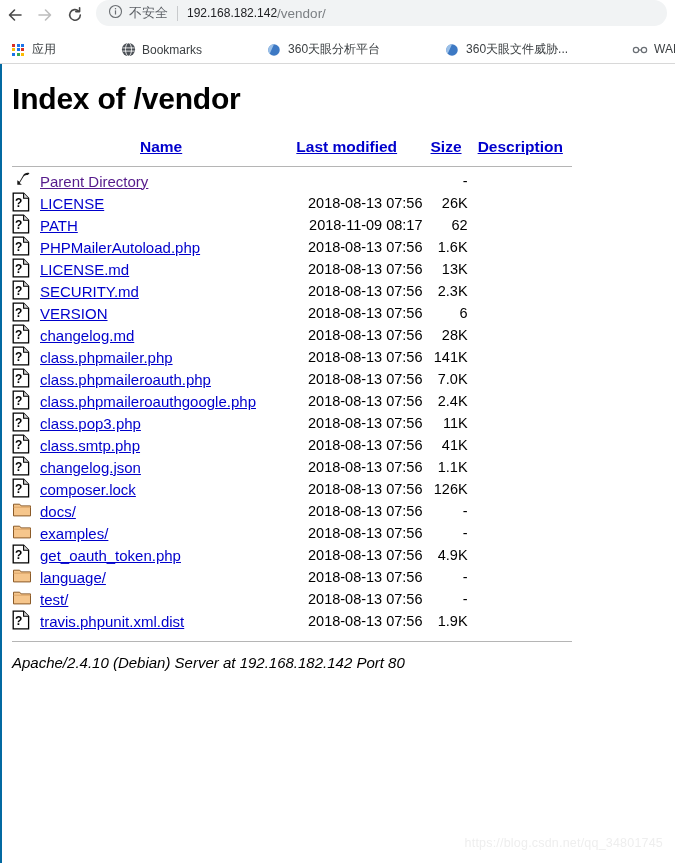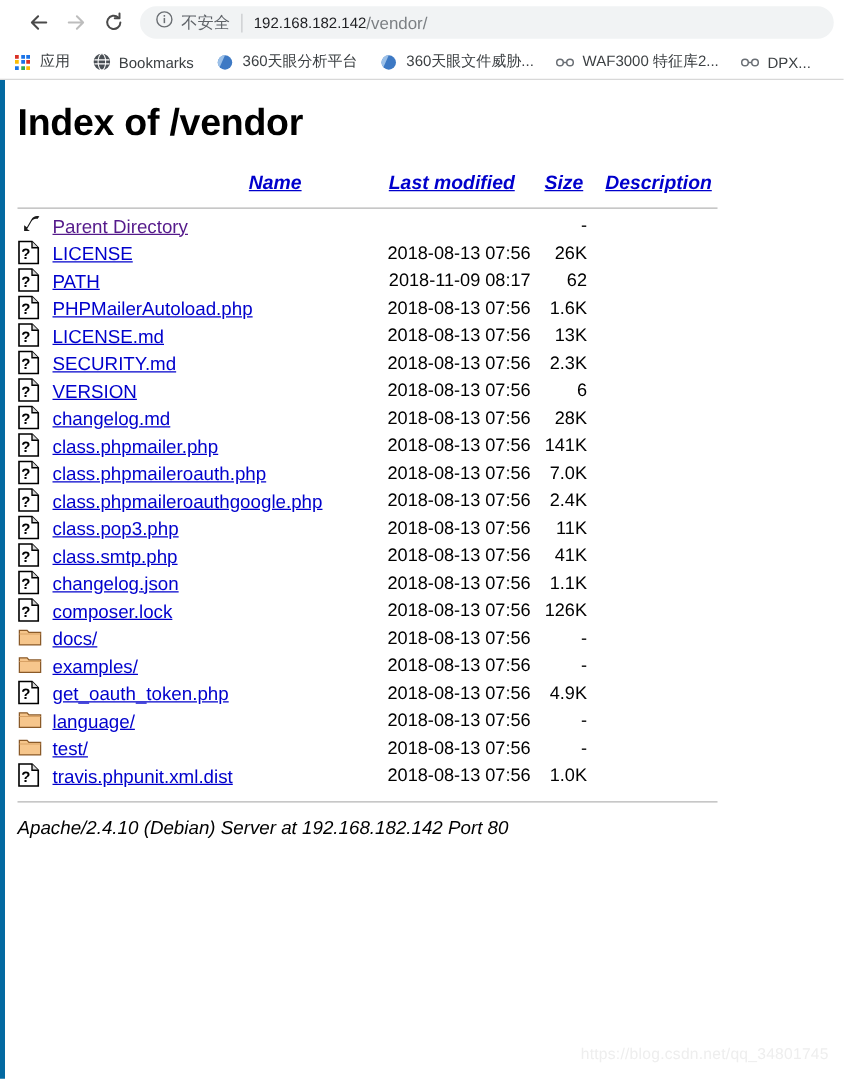--- a/index.html
+++ b/index.html
@@ -18,22 +18,22 @@
   
   #browser-chrome {
     width: 675px;
     background: #ffffff;
     border-bottom: 1px solid #d8d8d8;
     box-sizing: border-box;
   }
   #toolbar-row {
     height: 36px;
     display: flex;
-    align-items: center;
-    padding-left: 16px;
+    align-items: flex-start;
+    padding-left: 0;
     box-sizing: border-box;
   }
   .nav-btn {
     width: 30px;
     height: 30px;
     display: flex;
     align-items: center;
     justify-content: center;
     border: none;
     background: transparent;
@@ -85,20 +85,21 @@
 
   
   #bookmarks-row {
     height: 27px;
     display: flex;
     align-items: center;
     padding-left: 10px;
     box-sizing: border-box;
     overflow: hidden;
     white-space: nowrap;
+    gap: 47px;
   }
   .bm {
     display: flex;
     align-items: center;
     margin-right: 17px;
     flex: 0 0 auto;
     height: 22px;
   }
   .bm-label {
     font-size: 12px;
@@ -137,21 +138,21 @@
   .apps-grid i:nth-child(8){background:#34a853;}
   .apps-grid i:nth-child(9){background:#fbbc04;}
 
   
   #page {
     position: relative;
     width: 675px;
     height: 800px;
     background: #ffffff;
     box-sizing: border-box;
-    border-left: 4px solid #0369a1;
+    border-left: 2px solid #0369a1;
     overflow: hidden;
   }
   #page-title {
     font-family: "Liberation Sans", sans-serif;
     font-size: 30px;
     font-weight: bold;
     color: #000000;
     margin: 0;
     padding: 18px 0 0 10px;
     letter-spacing: -0.2px;
@@ -161,24 +162,23 @@
     margin-top: 22px;
     padding-left: 10px;
   }
   table#dir-table {
     border-collapse: collapse;
     font-family: "Liberation Sans", sans-serif;
     font-size: 15px;
   }
   table#dir-table th {
     font-weight: bold;
-    text-align: center;
+    text-align: left;
     padding: 0;
     white-space: nowrap;
-    font-style: italic;
   }
   table#dir-table th a {
     color: #0000cc;
     text-decoration: underline;
     font-size: 15.5px;
   }
   table#dir-table td {
     padding: 0;
     white-space: nowrap;
     vertical-align: middle;
@@ -606,21 +606,21 @@
             <td class="col-desc"></td>
           </tr>
           <tr>
             <td class="col-icon"><span class="ico"><svg width="18" height="20" viewBox="0 0 18 20">
                   <path d="M1.2 1.2 h10.4 l5.0 5.0 v12.6 h-15.4 z" fill="#ffffff" stroke="#000000" stroke-width="1.3"></path>
                   <path d="M11.6 1.2 v5.0 h5.0" fill="#d9d9d9" stroke="#000000" stroke-width="1.1"></path>
                   <text x="6.6" y="15.4" font-family="Liberation Sans, sans-serif" font-size="12" font-weight="bold" fill="#000000" text-anchor="middle">?</text>
                 </svg></span></td>
             <td class="col-name"><a href="#" class="entry">travis.phpunit.xml.dist</a></td>
             <td class="col-date">2018-08-13 07:56</td>
-            <td class="col-size">1.0K</td>
+            <td class="col-size">1.9K</td>
             <td class="col-desc"></td>
           </tr>
         </tbody>
     </table>
   </div>
 
   <hr class="rule" id="rule-bottom">
 
   <div id="footer-address">Apache/2.4.10 (Debian) Server at 192.168.182.142 Port 80</div>
 

